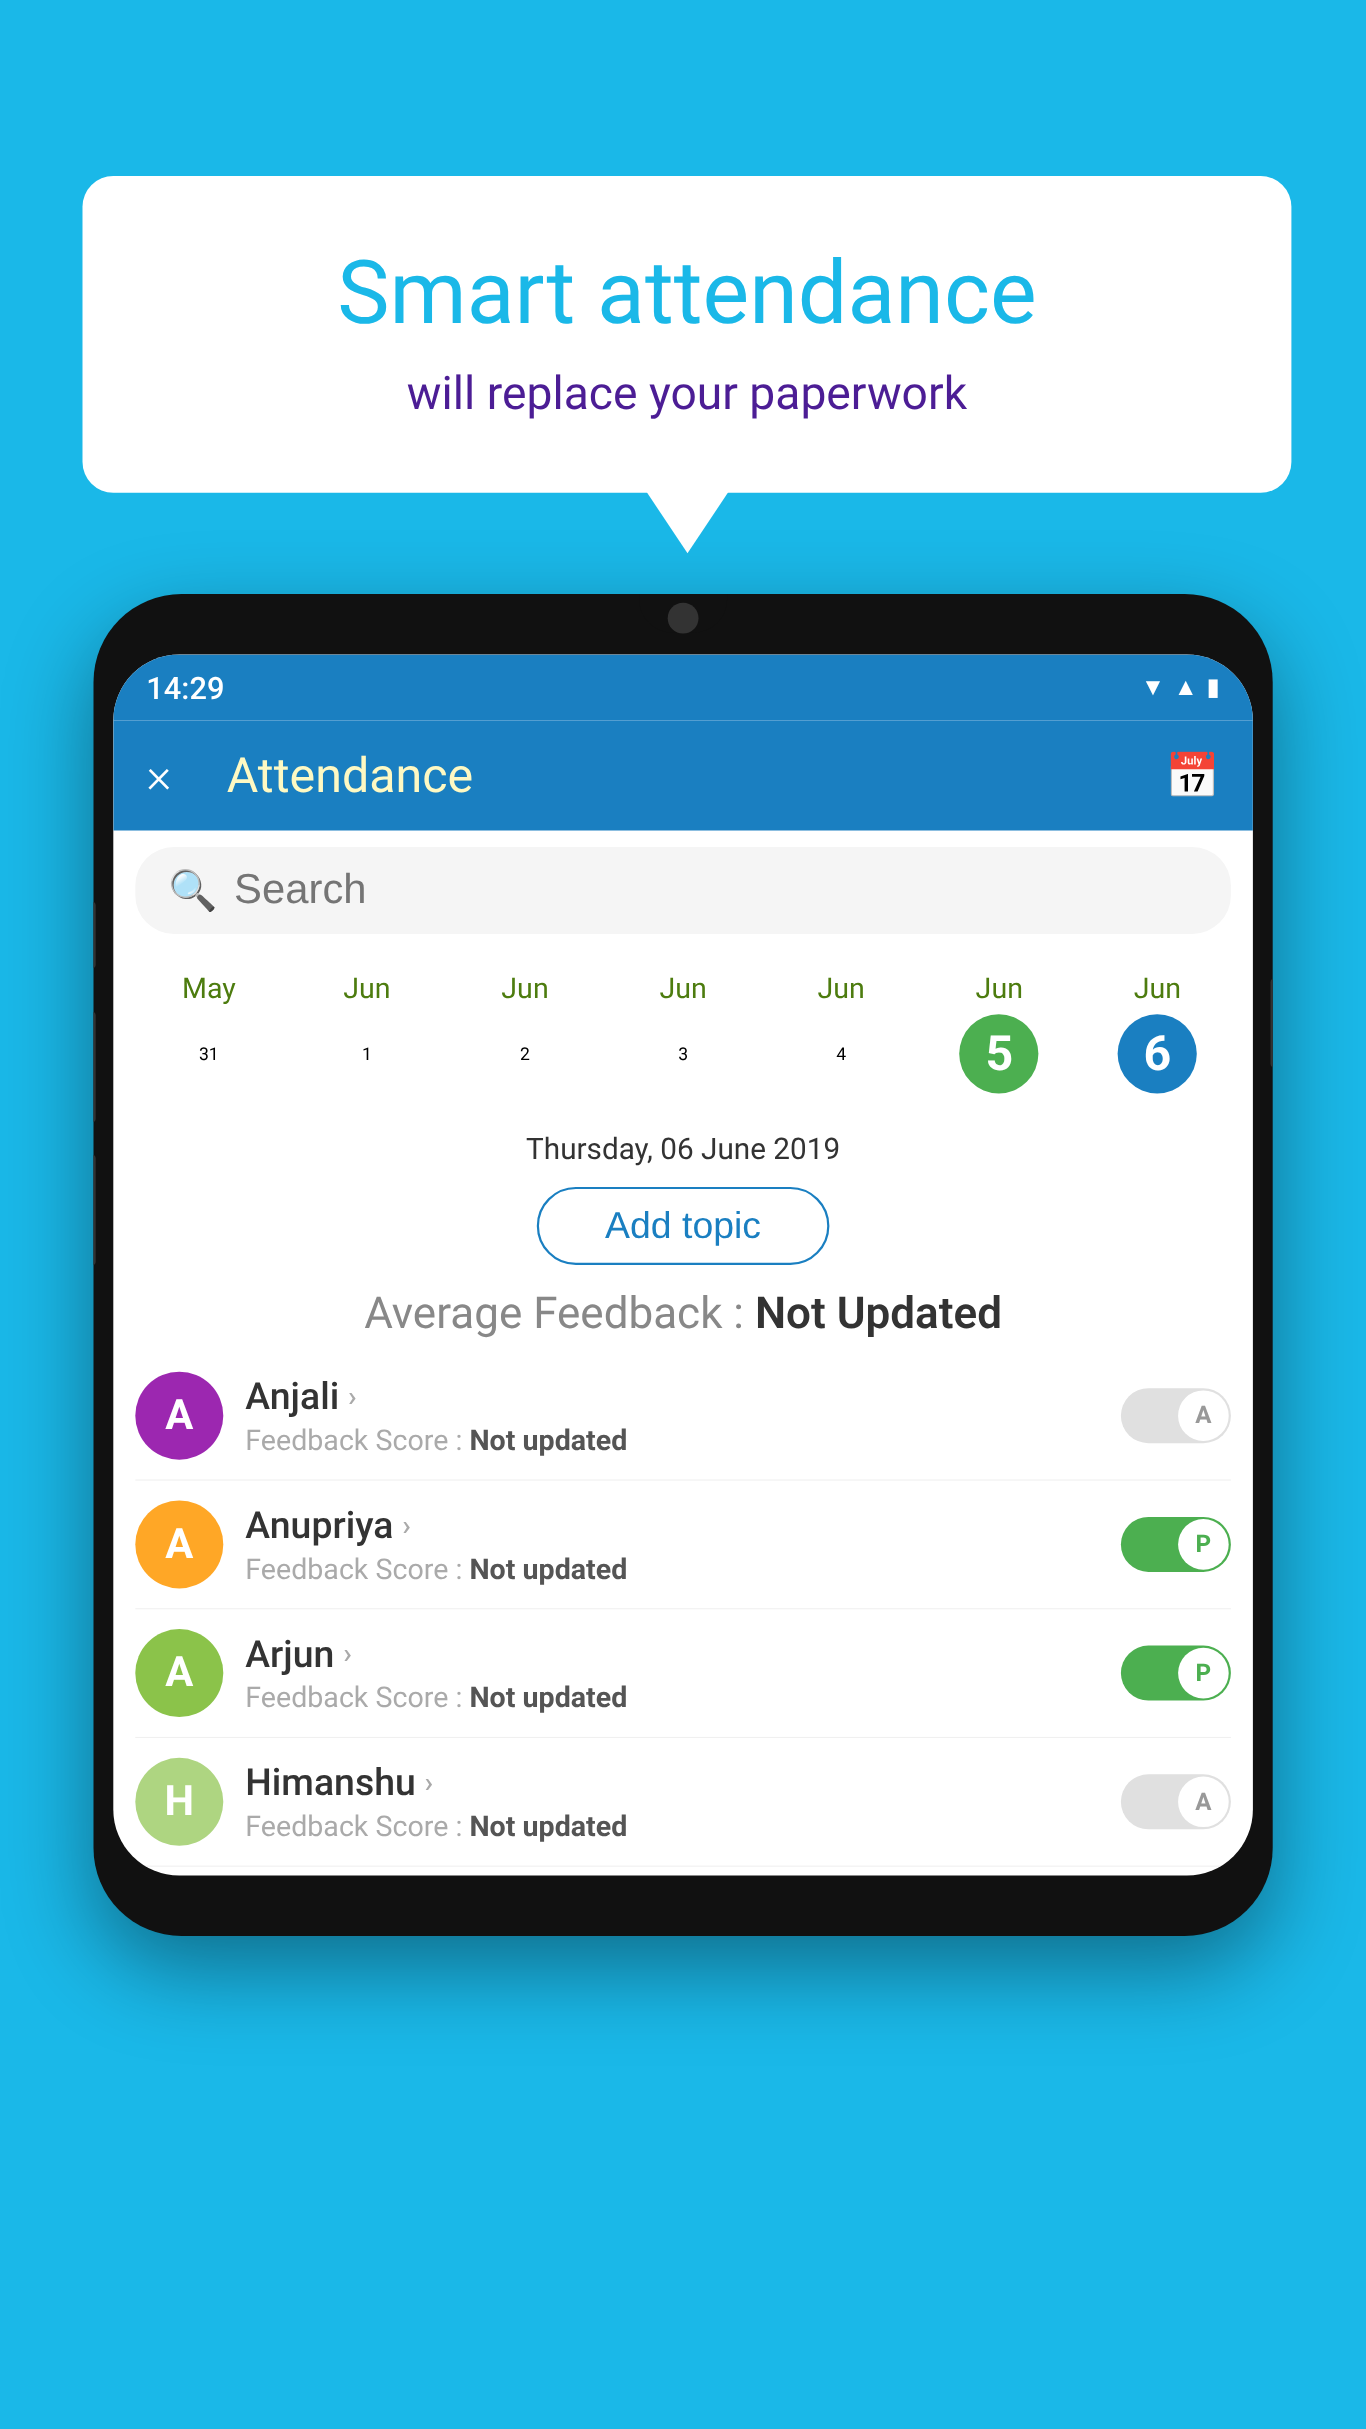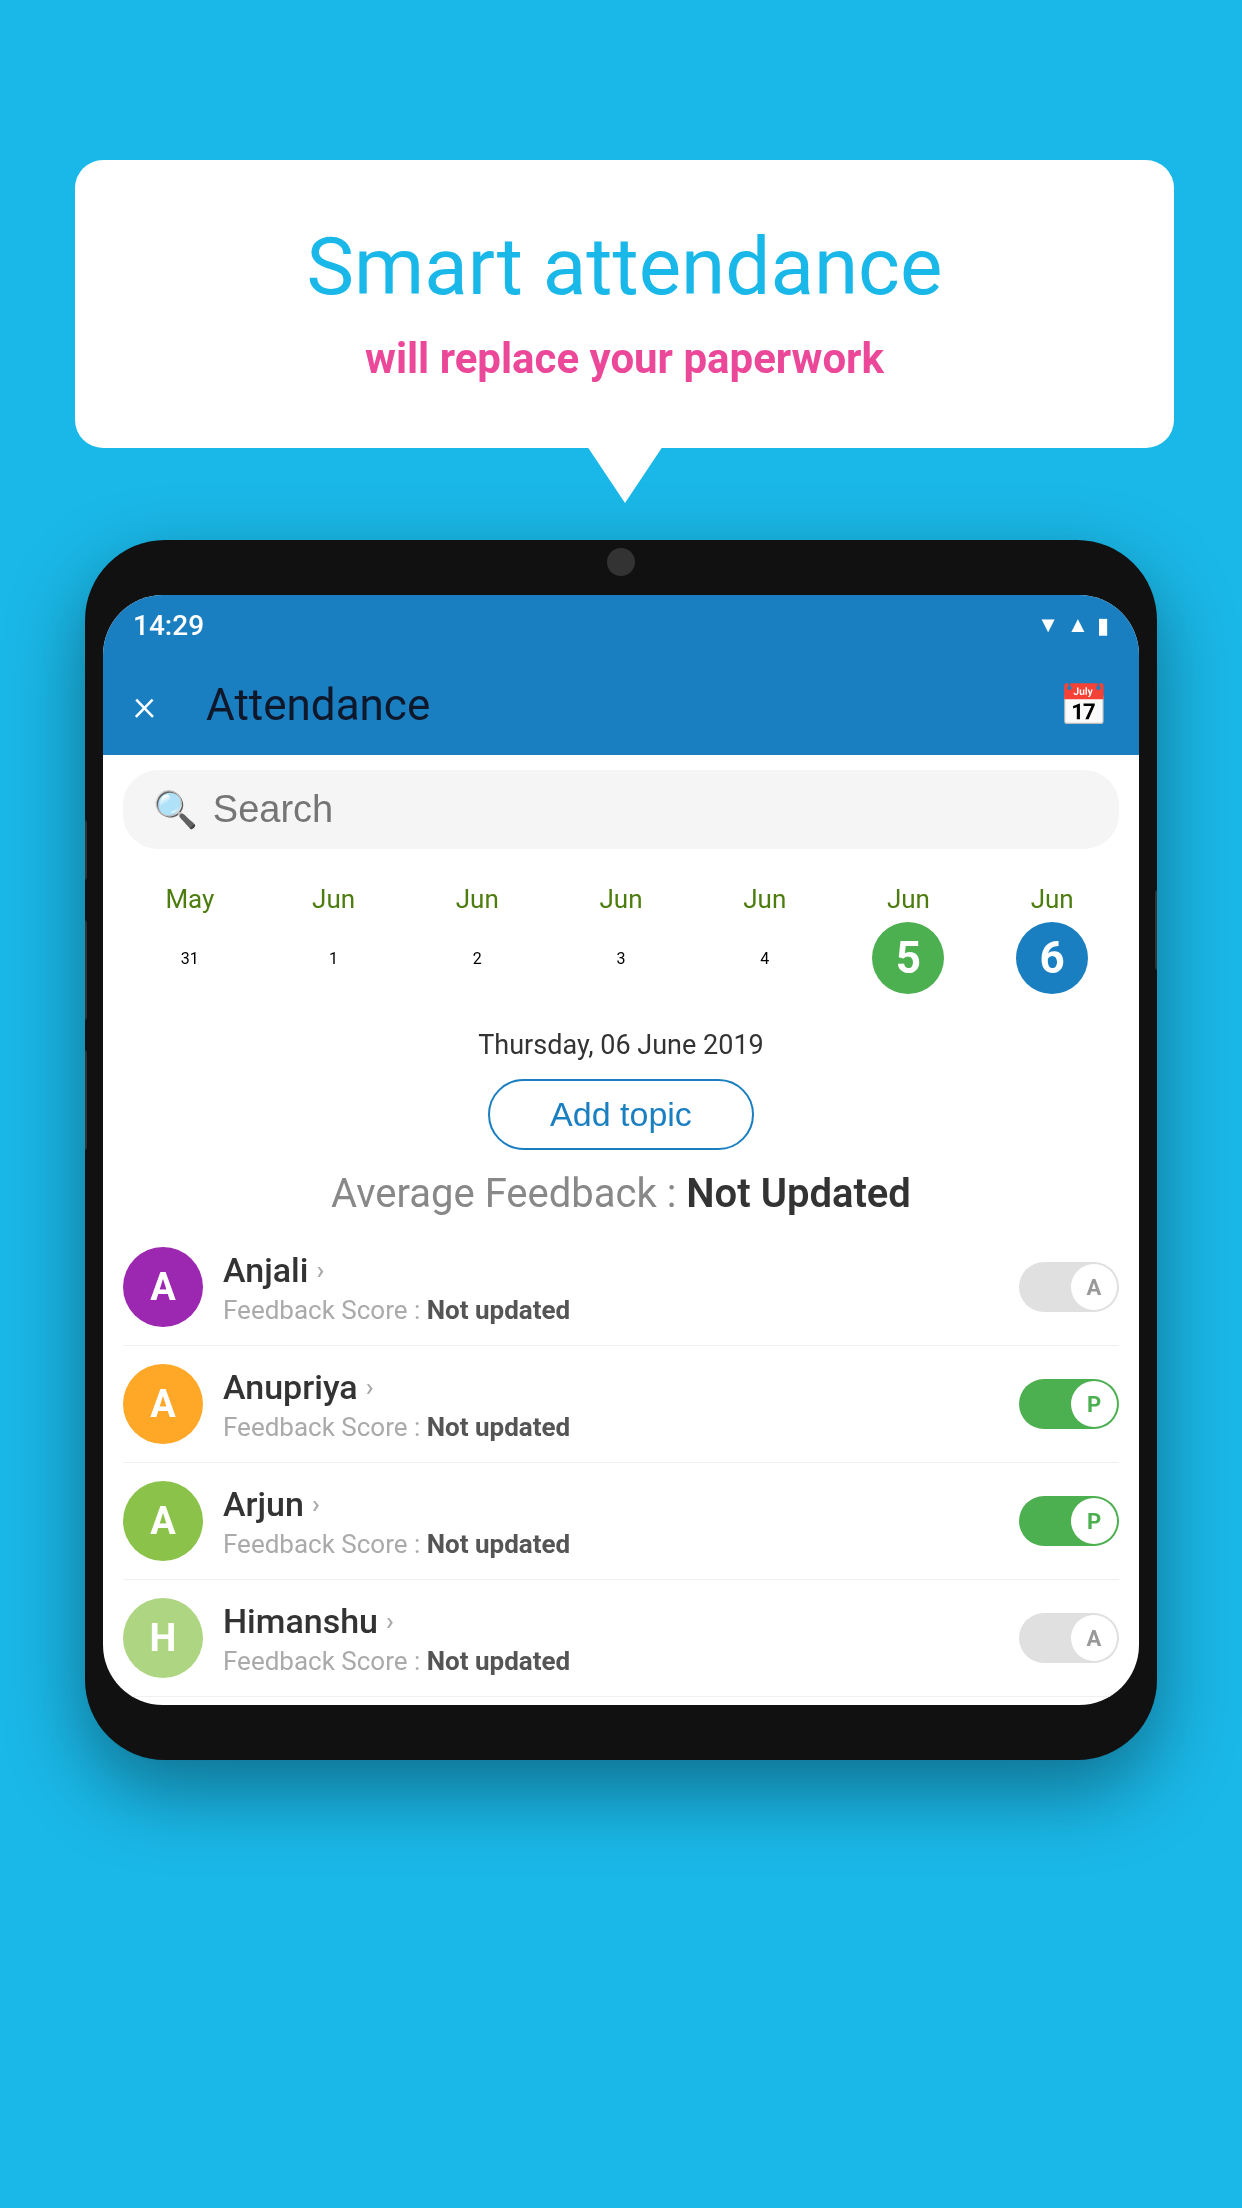--- a/index.html
+++ b/index.html
@@ -44,22 +44,22 @@
 
     .speech-bubble .title {
       font-size: 80px;
       color: #1ab8e8;
       font-weight: 400;
       margin-bottom: 20px;
     }
 
     .speech-bubble .subtitle {
       font-size: 42px;
-      color: #ec4899;
-      font-weight: 700;
+      color: #4c1d95;
+      font-weight: 400;
     }
 
     
     .phone-container {
       position: absolute;
       top: 540px;
       left: 85px;
       right: 85px;
       bottom: 0px;
     }
@@ -148,21 +148,21 @@
 
     .close-btn {
       color: white;
       font-size: 44px;
       font-weight: 300;
       cursor: pointer;
       margin-right: 30px;
     }
 
     .app-title {
-      color: #0f172a;
+      color: #fef9c3;
       font-size: 44px;
       font-weight: 400;
       flex: 1;
       text-align: left;
       padding-left: 20px;
     }
 
     .calendar-icon {
       color: white;
       font-size: 40px;

